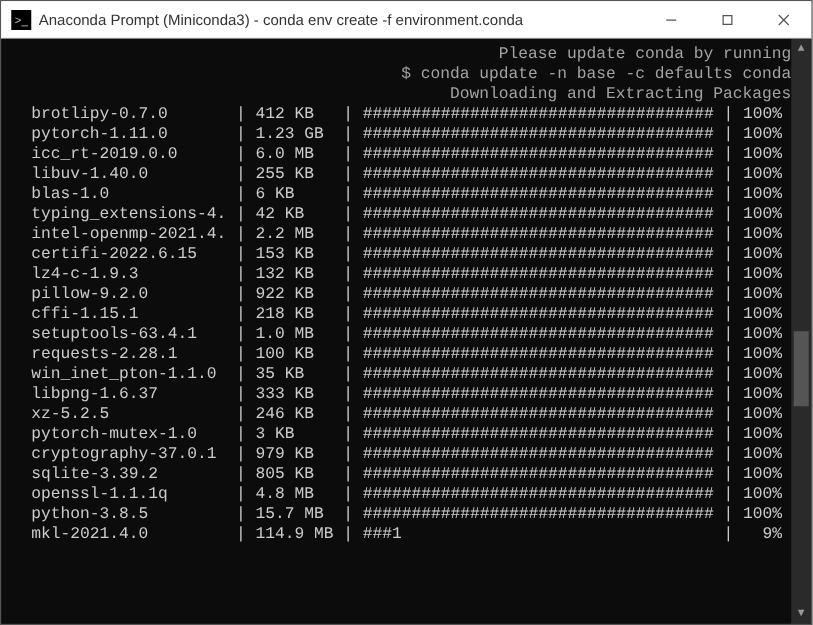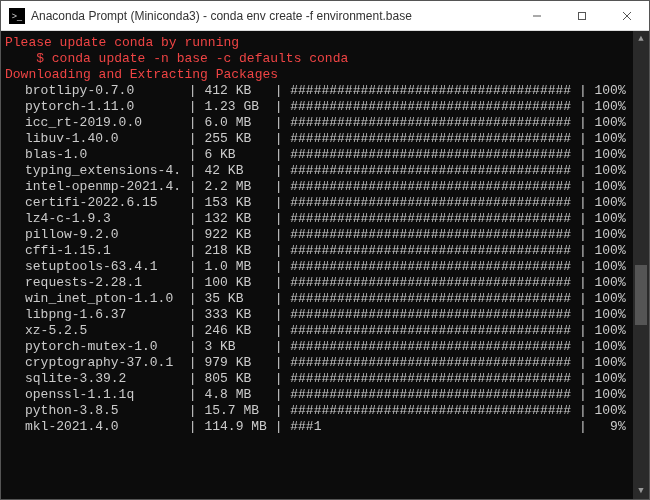--- a/index.html
+++ b/index.html
@@ -80,30 +80,30 @@
   }
   .scrollbar .up { top: 0; }
   .scrollbar .down { bottom: 0; }
   .scrollbar .thumb {
     position: absolute;
     left: 2px; width: 12px;
     background: #555;
     top: 50%;
     height: 60px;
   }
-  .msg { color: #ef4444; }
+  .msg { color: #a3a3a3; text-align: right; }
   .row { white-space: pre; margin-left: 20px; }
 </style>
 </head>
 <body>
 
 <div class="window">
   <div class="titlebar">
     <span class="icon">&gt;_</span>
-    <span class="title">Anaconda Prompt (Miniconda3) - conda  env create -f environment.base</span>
+    <span class="title">Anaconda Prompt (Miniconda3) - conda  env create -f environment.conda</span>
     <div class="controls">
       <div class="btn">
         <svg viewBox="0 0 10 10">
             <line x1="1" y1="5" x2="9" y2="5" stroke="#555" stroke-width="1"></line>
           </svg>
       </div>
       <div class="btn">
         <svg viewBox="0 0 10 10">
             <rect x="1.5" y="1.5" width="7" height="7" fill="none" stroke="#555" stroke-width="1"></rect>
           </svg>

